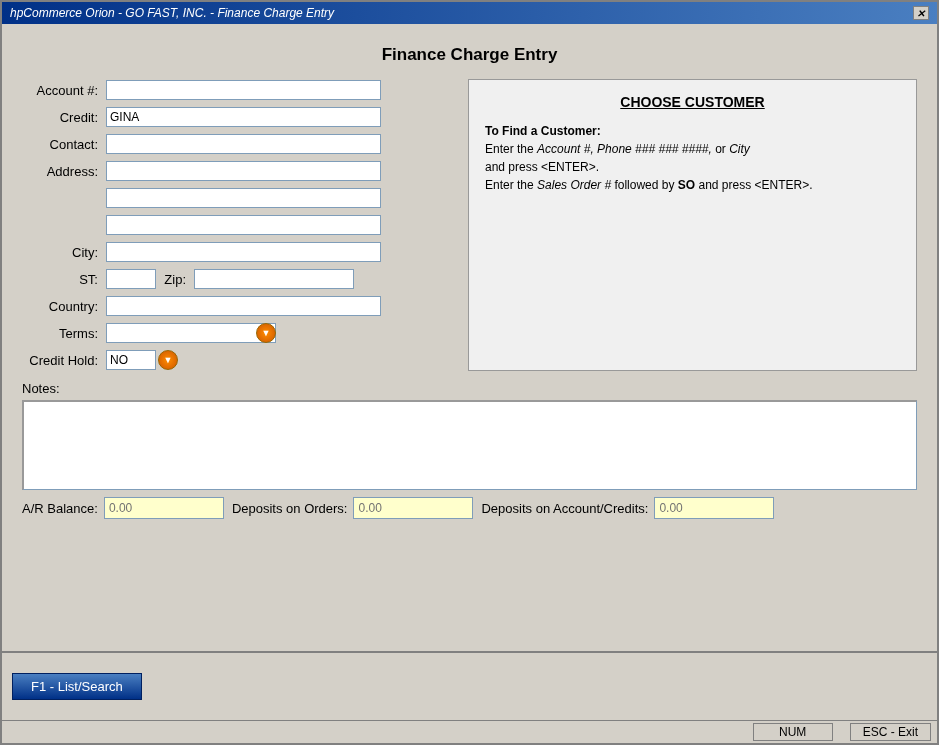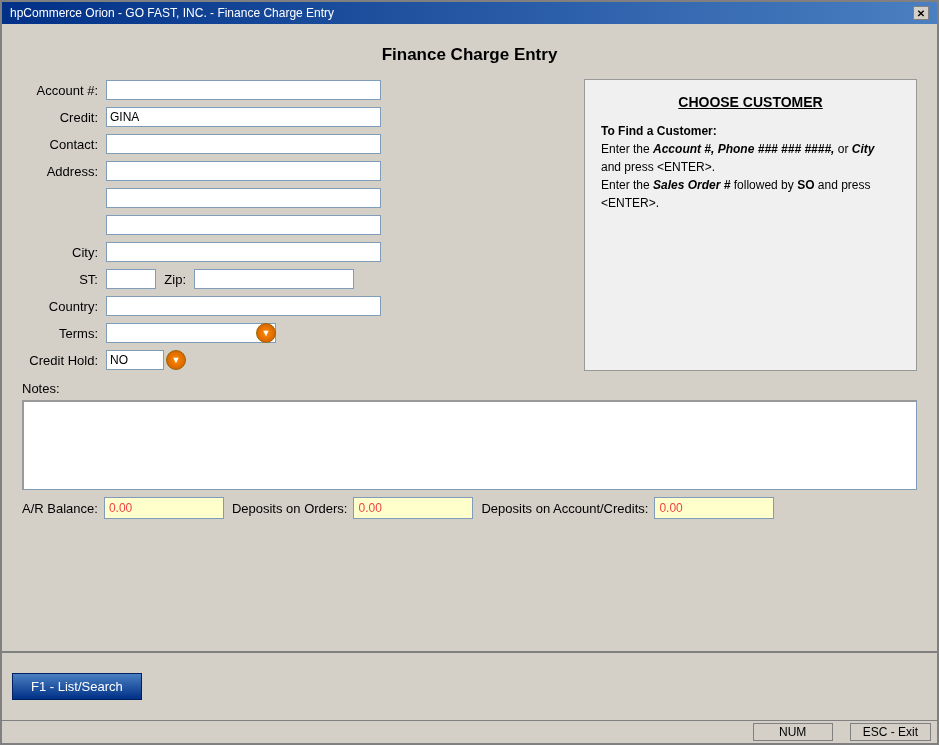--- a/index.html
+++ b/index.html
@@ -21,20 +21,21 @@
     }
     .title-bar {
       background: linear-gradient(to right, #003087, #4a7fc1);
       color: white;
       padding: 4px 8px;
       display: flex;
       justify-content: space-between;
       align-items: center;
       font-size: 12px;
       min-height: 22px;
+      font-style: italic;
     }
     .title-bar-close {
       background: #d4d0c8;
       border: 1px solid #808080;
       width: 16px;
       height: 14px;
       display: flex;
       align-items: center;
       justify-content: center;
       font-size: 10px;
@@ -127,41 +128,41 @@
       background: white;
       border: 1px solid #7f9db9;
       height: 20px;
       font-size: 12px;
       padding: 1px 3px;
       width: 50px;
       appearance: none;
       color: #000;
     }
     .choose-customer-panel {
-      width: 333px;
+      width: 449px;
       border: 1px solid #999;
       background: #f0f0f0;
       padding: 14px 16px;
       font-size: 12px;
     }
     .choose-title {
       font-size: 14px;
       font-weight: bold;
       text-align: center;
       text-decoration: underline;
       margin-bottom: 12px;
       color: #000;
     }
     .choose-text {
       font-size: 12px;
       line-height: 1.5;
       color: #000;
     }
     .choose-text .bold-italic {
-      font-weight: bold;
+      font-weight: normal;
       font-style: italic;
     }
     .choose-text .bold {
       font-weight: bold;
     }
     .notes-section {
       margin-top: 0;
     }
     .notes-label {
       font-size: 13px;
@@ -194,21 +195,21 @@
       font-size: 13px;
       color: #000;
     }
     .balance-input {
       background: #ffffcc;
       border: 1px solid #7f9db9;
       height: 22px;
       font-size: 12px;
       padding: 1px 4px;
       width: 120px;
-      color: #ef4444;
+      color: #737373;
     }
     .bottom-bar {
       background: #d4d0c8;
       border-top: 2px solid #808080;
       padding: 20px 10px;
       display: flex;
       align-items: center;
     }
     .f1-button {
       background: linear-gradient(to bottom, #4a7fc1, #003087);
@@ -305,21 +306,21 @@
           <span class="form-label">Terms:</span>
           <div class="select-wrapper">
             <input class="form-input" style="width: 170px;" type="text" value="">
             <div class="select-btn">▼</div>
           </div>
         </div>
 
         <div class="form-row credit-hold-row">
           <span class="form-label">Credit Hold:</span>
           <div class="select-wrapper">
-            <input class="credit-hold-select" type="text" value="NO" style="width: 58px; height: 20px; border: 1px solid rgb(127, 157, 185); padding: 1px 3px;">
+            <input class="credit-hold-select" type="text" value="NO" style="width: 50px; height: 20px; border: 1px solid rgb(127, 157, 185); padding: 1px 3px;">
             <div class="select-btn" style="position:relative; right:auto; margin-left:2px;">▼</div>
           </div>
         </div>
 
       </div>
 
       <div class="choose-customer-panel">
         <div class="choose-title">CHOOSE CUSTOMER</div>
         <div class="choose-text">
           <p><strong>To Find a Customer:</strong></p>

